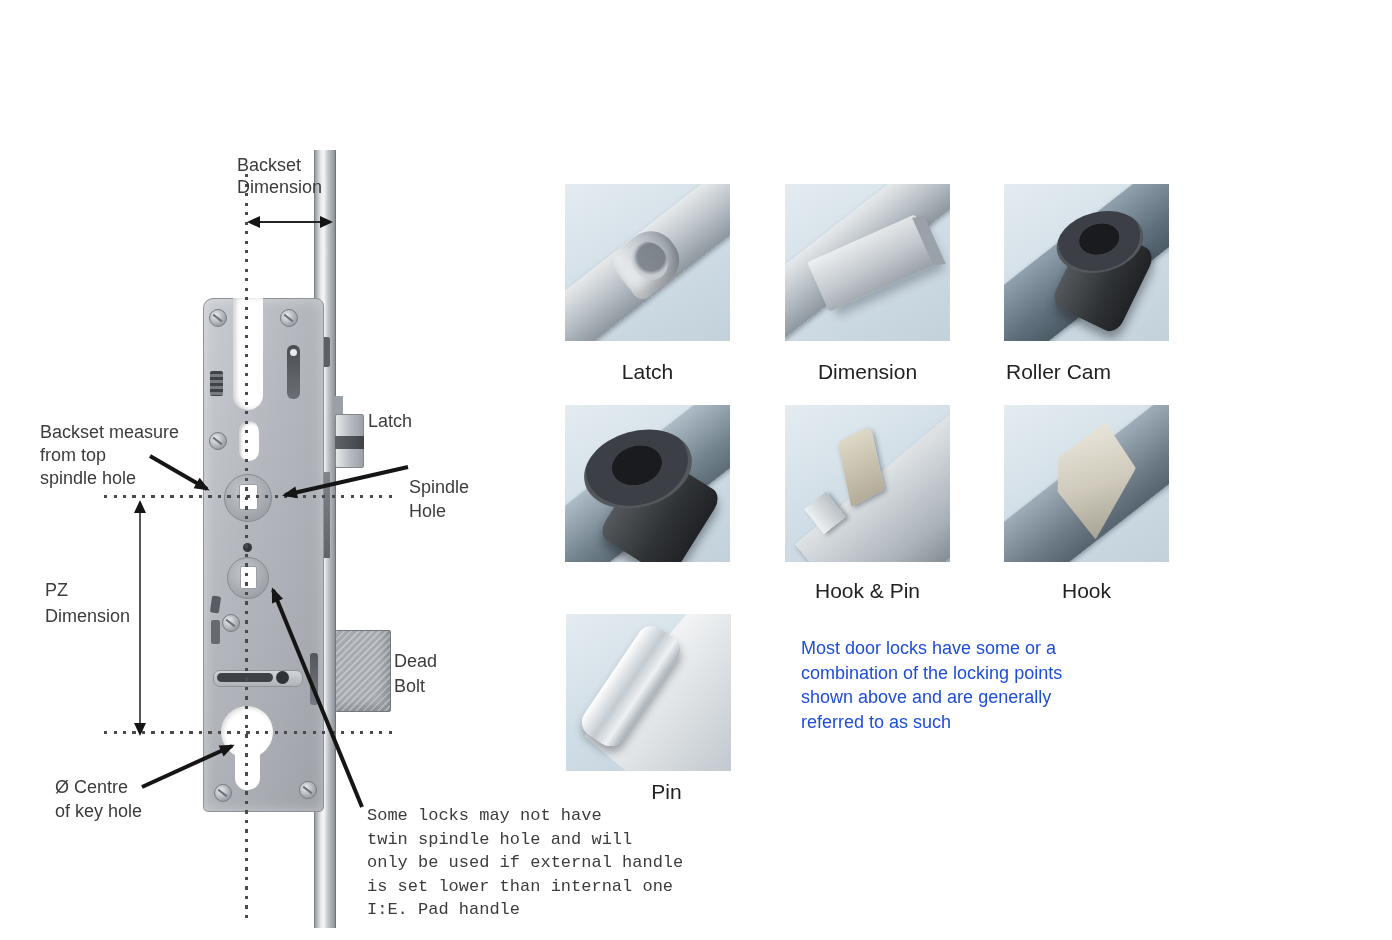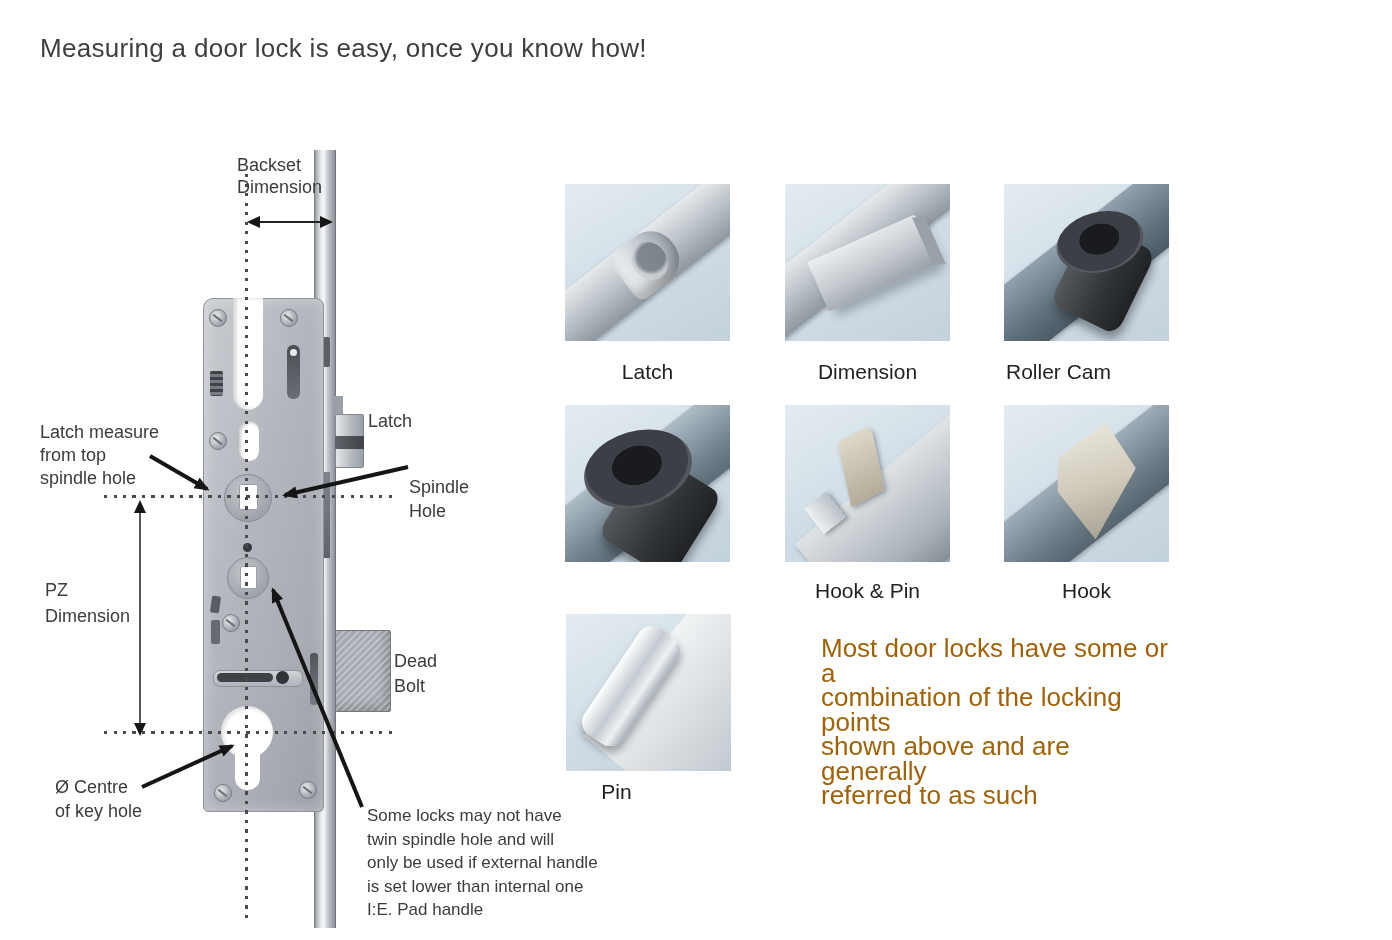--- a/index.html
+++ b/index.html
@@ -4,21 +4,21 @@
 <style>
   html,body{margin:0;padding:0;background:#ffffff;}
   .page{position:relative;width:1392px;height:940px;background:#fff;overflow:hidden;
         font-family:"Liberation Sans",sans-serif;}
   
   .hdr{position:absolute;left:40px;color:#3e3e3e;font-size:26px;letter-spacing:.3px;white-space:nowrap;}
   #hdr1{top:33px;} #hdr2{top:94px;}
   
   .lbl{position:absolute;color:#3c3c3c;font-size:18px;line-height:23px;white-space:pre-line;}
   .note{position:absolute;color:#3c3c3c;font-size:17px;line-height:23.5px;white-space:pre-line;}
-  .para{position:absolute;left:821px;top:636px;width:360px;color:#a16207;font-size:26px;line-height:24.5px;white-space:pre-line;}
+  .para{position:absolute;left:801px;top:636px;width:360px;color:#1d4ed8;font-size:18px;line-height:24.5px;white-space:pre-line;}
   .glabel{position:absolute;width:221px;text-align:center;color:#222;font-size:21px;}
   
   .abs{position:absolute;}
   .faceplate{left:314px;top:150px;width:20px;height:778px;
      background:linear-gradient(90deg,#989da3,#e9ebed 30%,#f4f5f6 45%,#c3c7cc 65%,#8d9298);
      border-left:1px solid #7b8085;border-right:1px solid #6f747a;}
   .fp-d1{left:317px;top:337px;width:13px;height:30px;background:#5c6166;border-radius:2px;}
   .fp-d2{left:317px;top:472px;width:13px;height:86px;background:linear-gradient(#7f848a,#5f646a);}
   .lockplate{left:203px;top:298px;width:119px;height:512px;border-radius:10px 8px 5px 5px;
      background:linear-gradient(105deg,#c9ccd1 0%,#b4b8be 40%,#a8acb2 75%,#9da1a8 100%);
@@ -106,21 +106,20 @@
      border-radius:15px;background:linear-gradient(90deg,#ffffff,#c3cad0 45%,#eef1f3 75%,#aab2b9);
      box-shadow:4px 5px 8px rgba(40,50,60,.4);}
   .pin-plate{position:absolute;left:70px;top:-20px;width:190px;height:230px;transform:rotate(40deg);
      background:linear-gradient(90deg,#f2f4f5,#c9cfd4 60%,#aeb6bd);}
 </style>
 </head>
 <body>
 
 <div class="page">
 
-  <div class="hdr" id="hdr1">Measuring a door lock is easy, once you know how!</div>
 
   <div>
     <div class="abs faceplate"></div>
     <div class="abs fp-d1"></div>
     <div class="abs fp-d2"></div>
 
     <div class="abs lockplate"></div>
     <div class="abs slot-top"></div>
     <div class="abs cut-left"></div>
     <div class="abs slot-right"></div>
@@ -175,33 +174,33 @@
       <polygon points="140,736 134,723 146,723" fill="#151515"></polygon>
 
       <line x1="150" y1="456" x2="207" y2="489" stroke="#151515" stroke-width="4" marker-end="url(#ah)"></line>
       <line x1="408" y1="467" x2="285" y2="495" stroke="#151515" stroke-width="4" marker-end="url(#ah)"></line>
       <line x1="362" y1="807" x2="273" y2="590" stroke="#151515" stroke-width="4" marker-end="url(#ah)"></line>
       <line x1="142" y1="787" x2="232" y2="746" stroke="#151515" stroke-width="4" marker-end="url(#ah)"></line>
     </svg>
 
     <div class="lbl" style="left:237px;top:154px;line-height:22px;">Backset
 Dimension</div>
-    <div class="lbl" style="left:40px;top:421px;">Latch measure
+    <div class="lbl" style="left:40px;top:421px;">Backset measure
 from top
 spindle hole</div>
     <div class="lbl" style="left:368px;top:410px;">Latch</div>
     <div class="lbl" style="left:409px;top:449px;line-height:24px;margin-top:26px;">Spindle
 Hole</div>
     <div class="lbl" style="left:45px;top:577px;line-height:26px;">PZ
 Dimension</div>
     <div class="lbl" style="left:394px;top:649px;line-height:25px;">Dead
 Bolt</div>
     <div class="lbl" style="left:55px;top:775px;line-height:24px;">Ø Centre
 of key hole</div>
-    <div class="note" style="left:367px;top:804px;">Some locks may not have
+    <div class="note" style="left:367px;top:804px;font-family:Liberation Mono, monospace;">Some locks may not have
 twin spindle hole and will
 only be used if external handle
 is set lower than internal one
 I:E. Pad handle</div>
   </div>
 
   <div>
 
     <div class="photo" style="left:565px;top:184px;">
       <div class="rail"></div>
@@ -235,21 +234,21 @@
       <div class="hook-blade"></div>
     </div>
     <div class="glabel" style="left:537px;top:579px;margin-top:40px;">Mushroom Cam</div>
     <div class="glabel" style="left:757px;top:579px;">Hook &amp; Pin</div>
     <div class="glabel" style="left:976px;top:579px;">Hook</div>
 
     <div class="photo" style="left:566px;top:614px;">
       <div class="pin-plate"></div>
       <div class="pin-lever"></div>
     </div>
-    <div class="glabel" style="left:506px;top:780px;">Pin</div>
+    <div class="glabel" style="left:556px;top:780px;">Pin</div>
 
     <div class="para">Most door locks have some or a
 combination of the locking points
 shown above and are generally
 referred to as such</div>
   </div>
 
 </div>
 
 </body></html>

